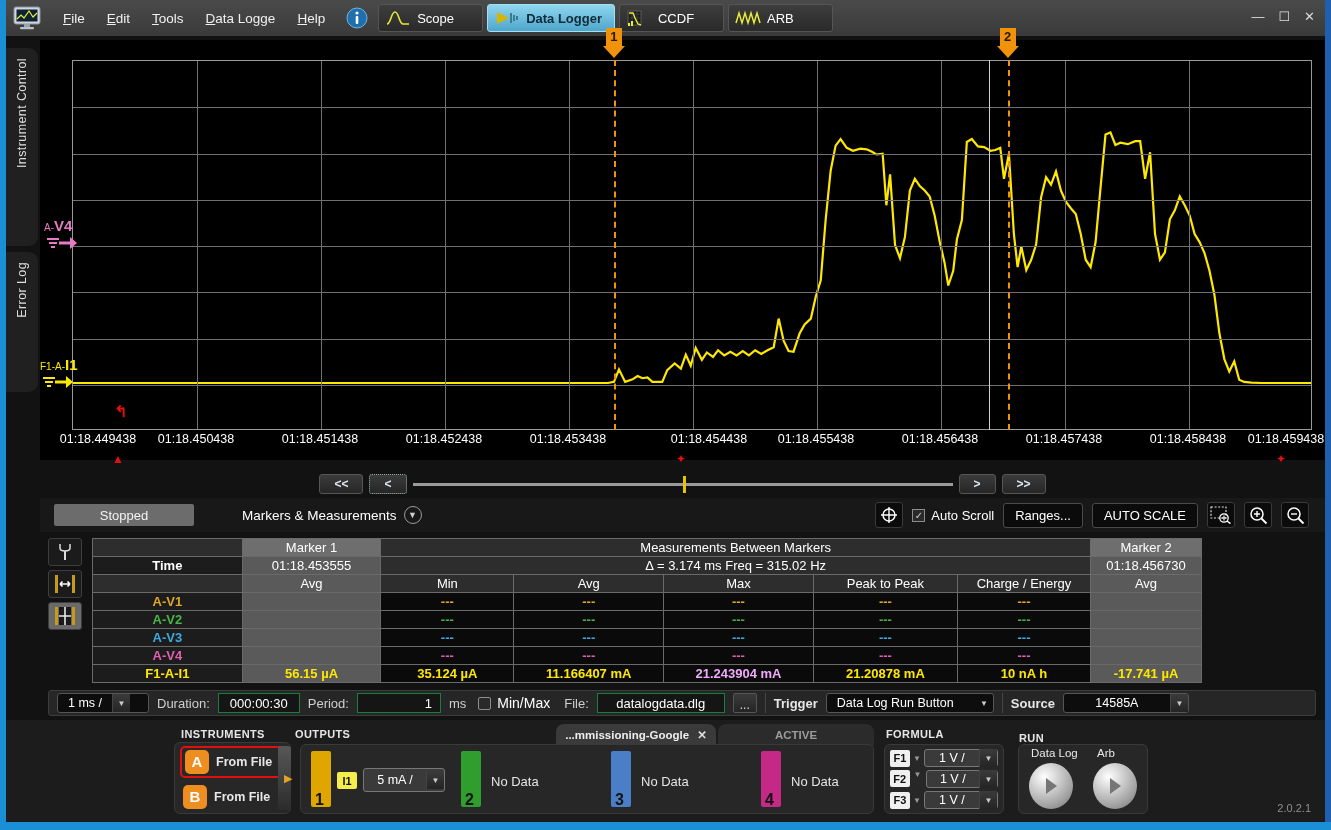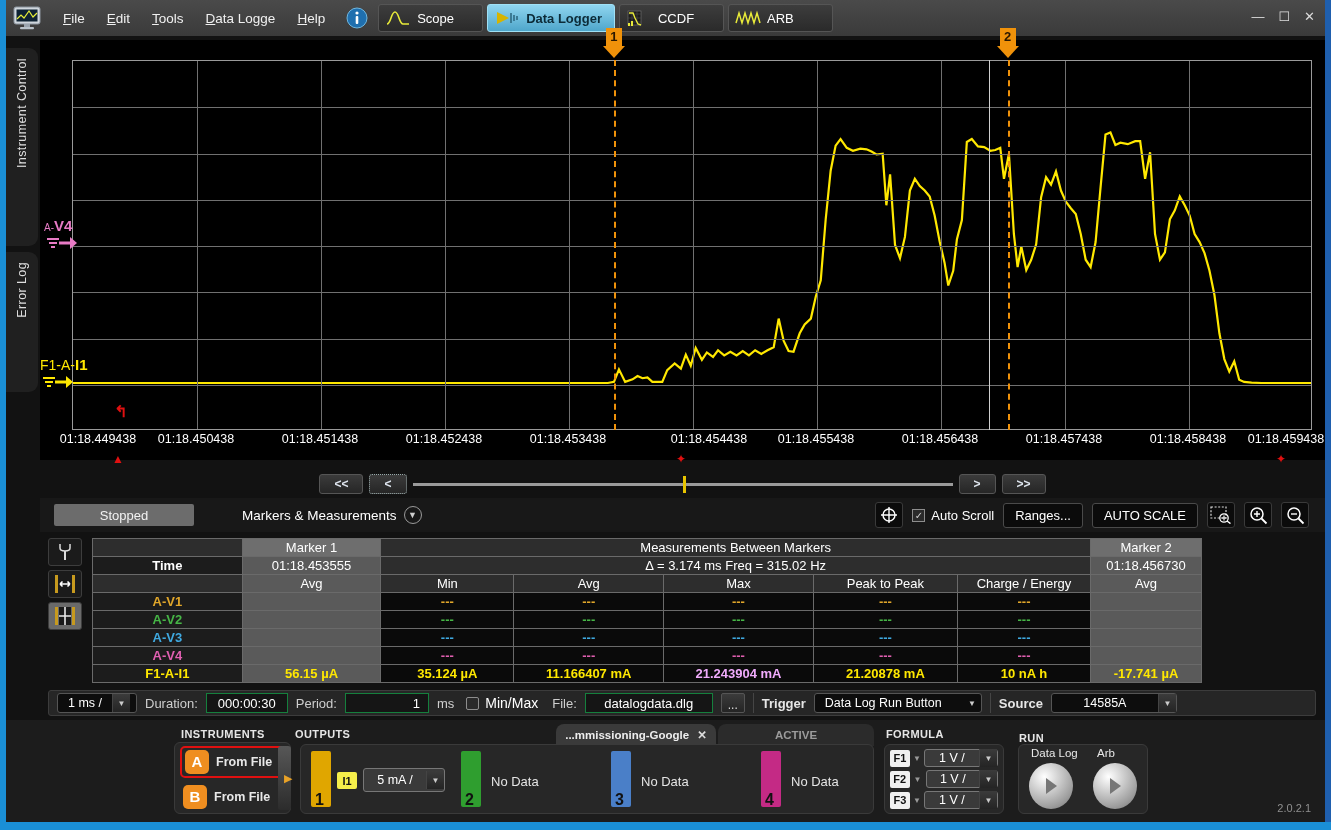--- a/index.html
+++ b/index.html
@@ -252,21 +252,21 @@
         <div class="gl-h" style="top: 278px;"></div>
         <div class="gl-h" style="top: 324px;"></div>
       </div>
     <div id="labels-layer">
         <div class="chlabel" style="left: 4px; top: 177px; color: rgb(232, 123, 198);"><span style="font-size:10px;font-weight:normal">A-</span><span style="font-size:15px">V4</span></div>
         <div class="gnd" style="left: 6px; top: 193px;"><svg width="32" height="20" viewBox="0 0 32 20">
             <path d="M1 6 H13 M3 10 H11 M5 14 H9" stroke="#e87bc6" stroke-width="2"></path>
             <path d="M13 10 H24" stroke="#e87bc6" stroke-width="3"></path>
             <path d="M24 4 L31 10 L24 16 Z" fill="#e87bc6"></path>
           </svg></div>
-        <div class="chlabel" style="left: 0px; top: 315.75px; color: rgb(255, 232, 0);"><span style="font-size:14px;font-weight:normal">F1-A-</span><span style="font-size:15px">I1</span></div>
+        <div class="chlabel" style="left: 0px; top: 315.75px; color: rgb(255, 232, 0);"><span style="font-size:10px;font-weight:normal">F1-A-</span><span style="font-size:15px">I1</span></div>
         <div class="gnd" style="left: 2px; top: 331.75px;"><svg width="32" height="20" viewBox="0 0 32 20">
             <path d="M1 6 H13 M3 10 H11 M5 14 H9" stroke="#ffe800" stroke-width="2"></path>
             <path d="M13 10 H24" stroke="#ffe800" stroke-width="3"></path>
             <path d="M24 4 L31 10 L24 16 Z" fill="#ffe800"></path>
           </svg></div>
       </div>
     <div id="markers-layer">
         <div class="marker-col" style="left: 573.88px; top: 20px; height: 370px; border-left-color: rgb(240, 146, 10);"></div>
         <div class="mk-flag" style="left: 573.88px; top: -12px;">
           <div class="body">1</div>
@@ -461,21 +461,21 @@
             <td class="dark" style="color:#f0abfc;font-weight:bold;text-align:center;">21.243904 mA</td>
             <td class="dark" style="color:#ffe800;font-weight:bold;">21.20878 mA</td>
             <td class="dark" style="color:#ffe800;font-weight:bold;">10 nA h</td>
             <td class="mcol-d" style="color:#ffe800;font-weight:bold;">-17.741 µA</td>
           </tr>
         </tbody>
       </table>
   </div>
 
   <div id="optrow">
-    <div class="sel-box" style="width:80px">
+    <div class="sel-box" style="width:92px">
       <span class="v">1 ms /</span>
       <span class="arr">▼</span>
     </div>
     <span class="lbl">Duration:</span>
     <div class="field" style="width:82px">000:00:30</div>
     <span class="lbl">Period:</span>
     <div class="field" style="width:84px; justify-content:flex-end; padding-right:8px">1</div>
     <span class="lbl">ms</span>
     <div class="chk" style="margin-left:4px">
       <span class="box" style="border-radius:2px"></span>
@@ -557,21 +557,21 @@
 
     <div class="panel" style="left:878px; top:24px; width:120px; height:70px; padding:4px 5px; display:flex; flex-direction:column; gap:3px;">
       <div style="display:flex;align-items:center;gap:3px">
         <span class="fbadge">F1</span>
         <span style="color:#999;font-size:8px">▼</span>
         <div class="sel-box" style="width:74px;height:18px;background:#3a3a3a;border:1px solid #777">
           <span class="v" style="flex:1;text-align:center;padding:0">1 V /</span>
           <span class="arr">▼</span>
         </div>
       </div>
-      <div style="display:flex;align-items:center;gap:4px">
+      <div style="display:flex;align-items:flex-start;gap:4px">
         <span class="fbadge">F2</span>
         <span style="color:#999;font-size:8px">▼</span>
         <div class="sel-box" style="width:74px;height:18px;background:#3a3a3a;border:1px solid #777">
           <span class="v" style="flex:1;text-align:center;padding:0">1 V /</span>
           <span class="arr">▼</span>
         </div>
       </div>
       <div style="display:flex;align-items:center;gap:3px">
         <span class="fbadge">F3</span>
         <span style="color:#999;font-size:8px">▼</span>

